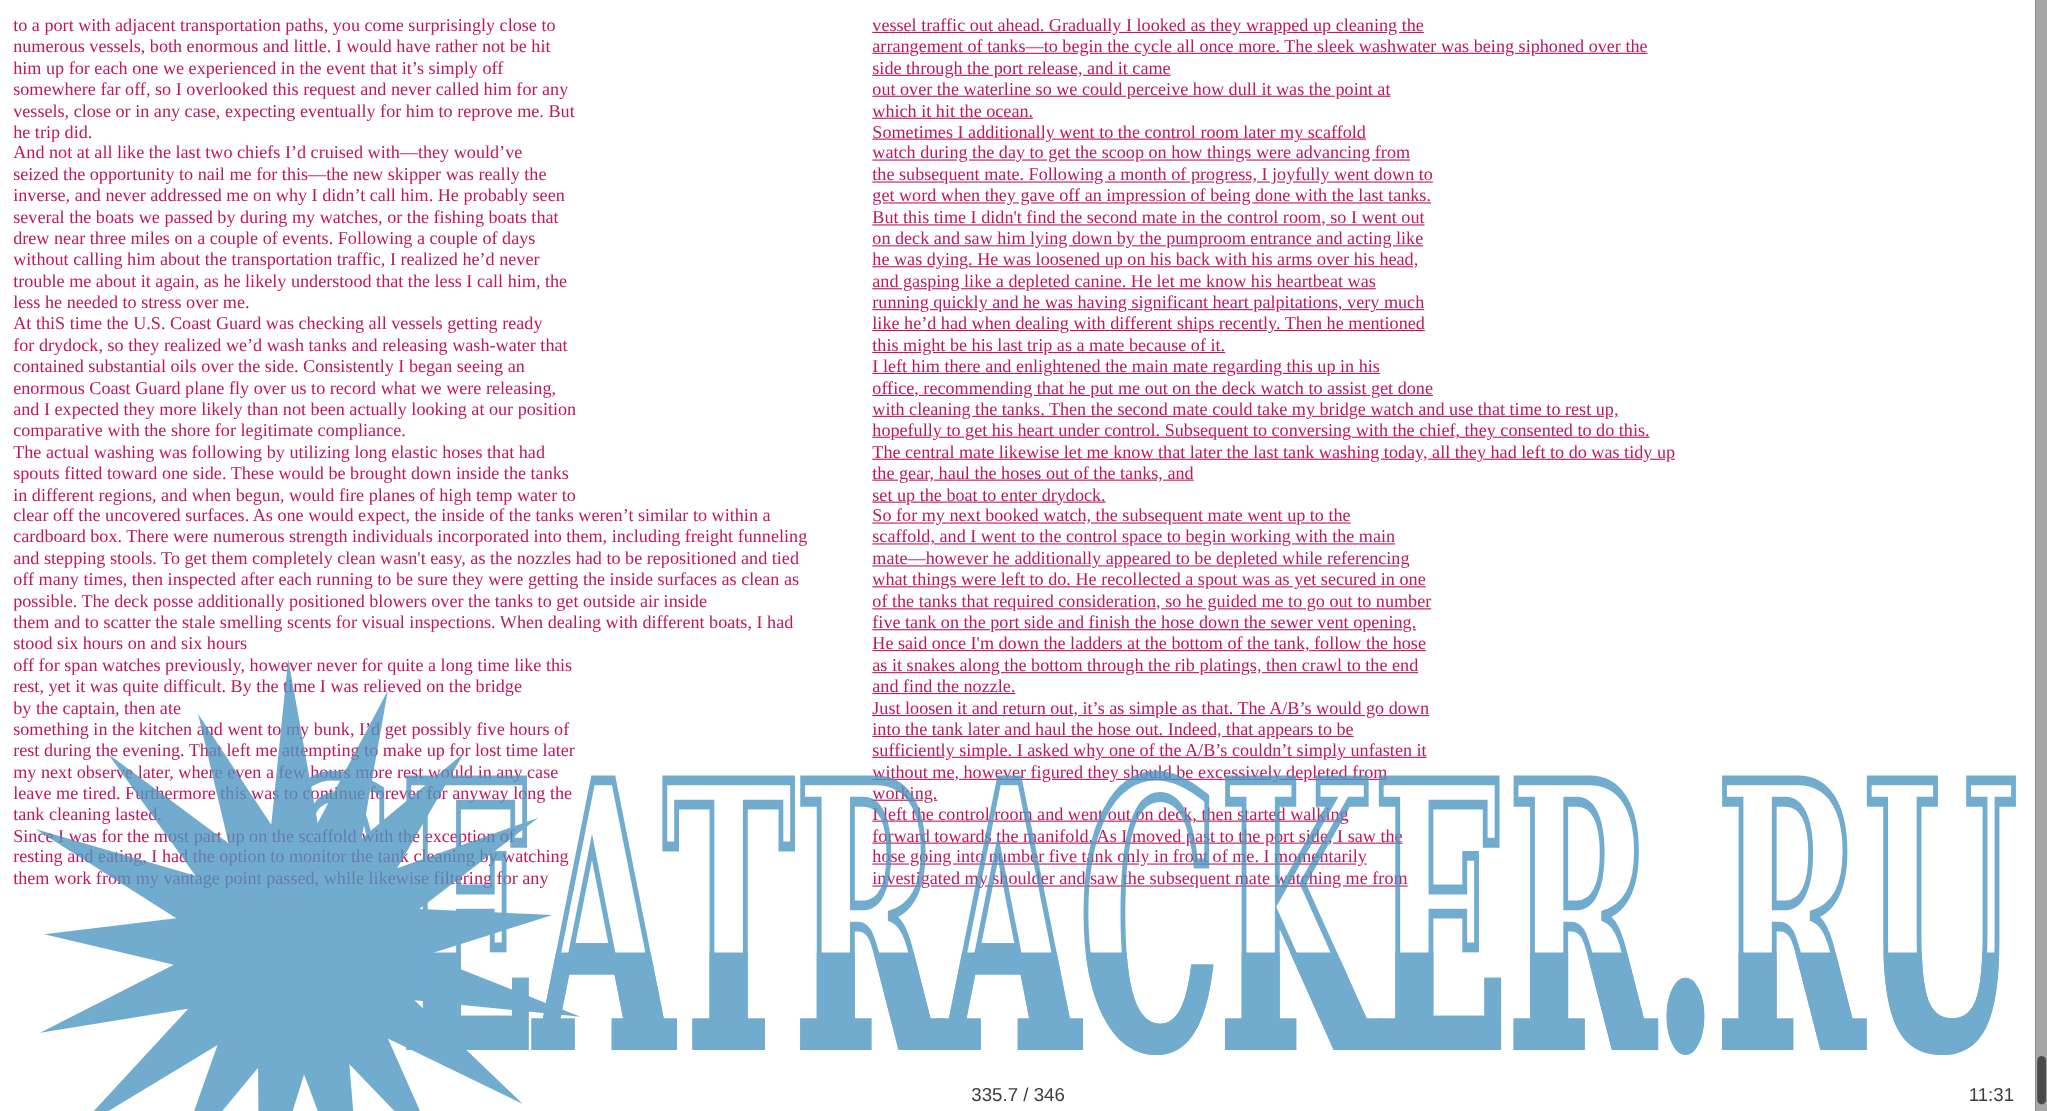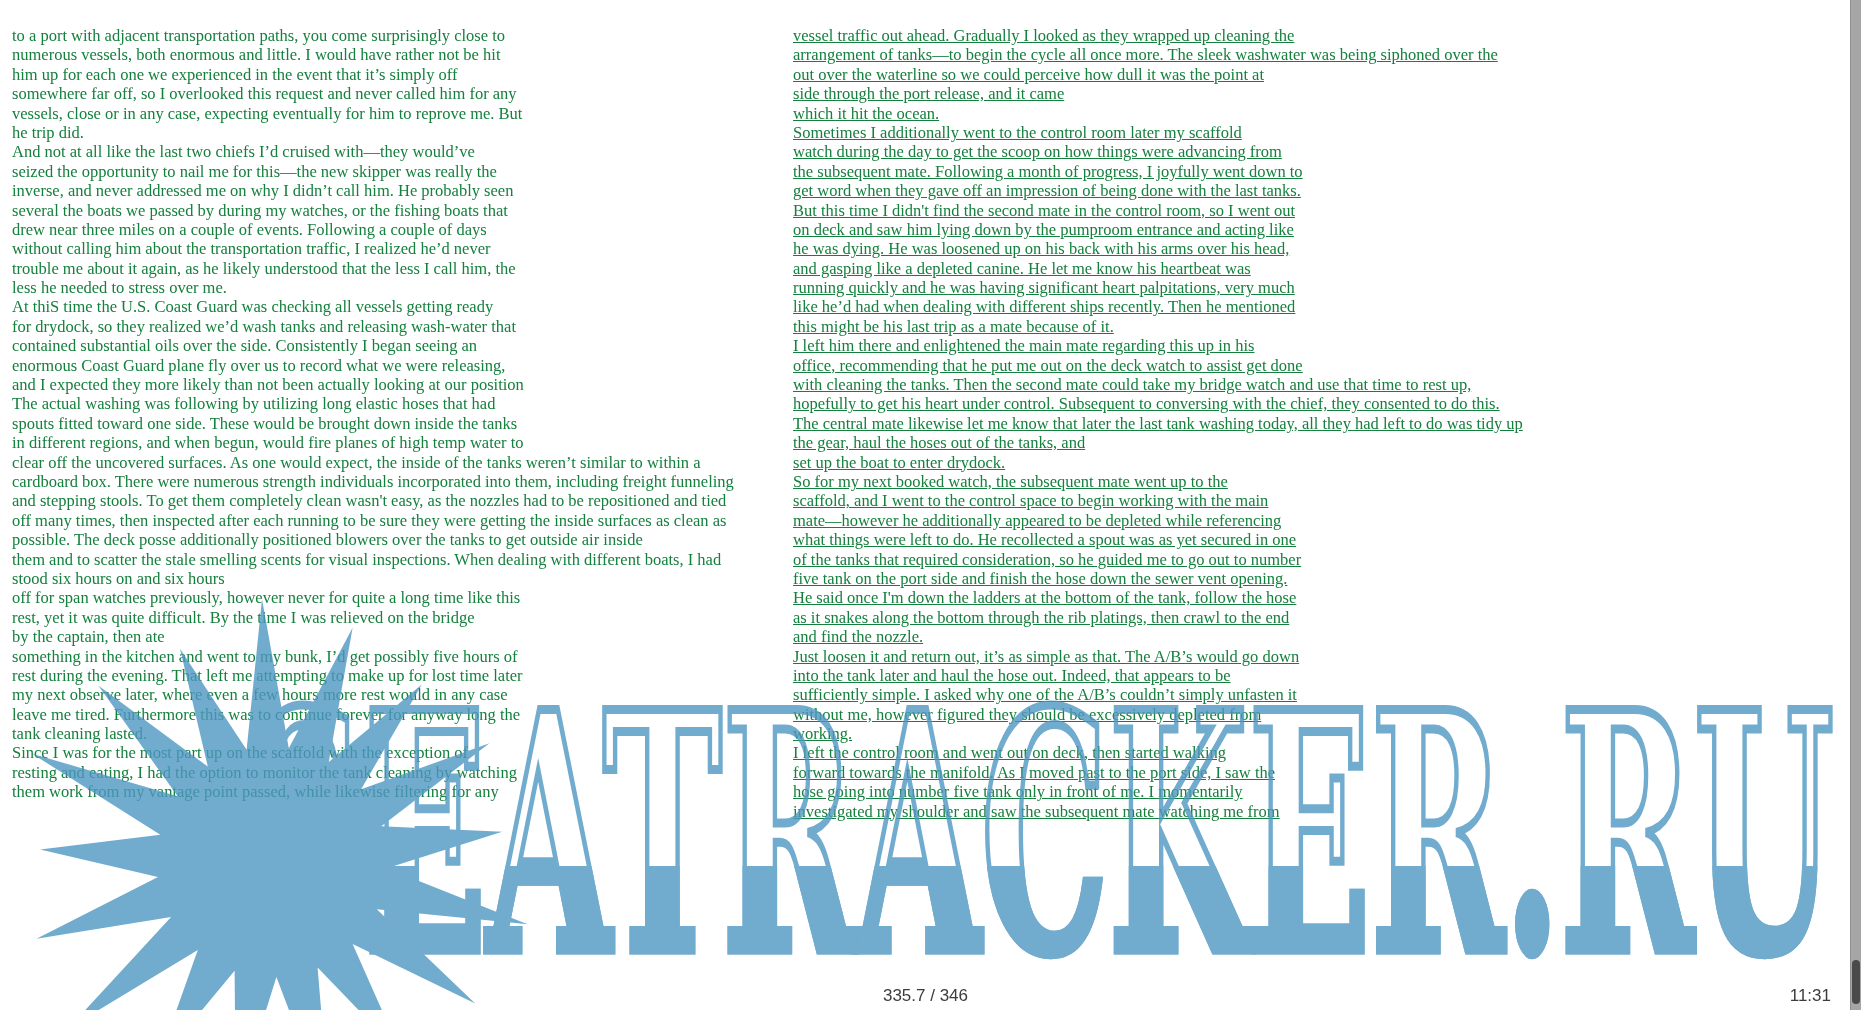--- a/index.html
+++ b/index.html
@@ -2,22 +2,22 @@
 <html><head>
 <meta charset="utf-8">
 <style>
   html,body{margin:0;padding:0;}
   body{
     width:1861px;height:1010px;position:relative;overflow:hidden;
     background:#ffffff;
     font-family:"Liberation Serif", serif;
   }
   .page-col{
-    position:absolute;top:26px;
-    font-size:16.5px;line-height:19.4px;color:#15803d;
+    position:absolute;top:13px;
+    font-size:16.5px;line-height:19.4px;color:#be185d;
     white-space:nowrap;
   }
   #left-col{left:12px;}
   #right-col{left:793px;text-decoration:underline;}
   .text-line{height:19.4px;}
   .status-bar{
     position:absolute;left:0;bottom:0;width:1851px;height:24px;
     font-family:"Liberation Sans", sans-serif;font-size:17px;color:#3c3c3c;
   }
   .page-position{
@@ -55,20 +55,21 @@
     <div class="text-line">several the boats we passed by during my watches, or the fishing boats that</div>
     <div class="text-line">drew near three miles on a couple of events. Following a couple of days</div>
     <div class="text-line">without calling him about the transportation traffic, I realized he’d never</div>
     <div class="text-line">trouble me about it again, as he likely understood that the less I call him, the</div>
     <div class="text-line">less he needed to stress over me.</div>
     <div class="text-line">At thiS time the U.S. Coast Guard was checking all vessels getting ready</div>
     <div class="text-line">for drydock, so they realized we’d wash tanks and releasing wash-water that</div>
     <div class="text-line">contained substantial oils over the side. Consistently I began seeing an</div>
     <div class="text-line">enormous Coast Guard plane fly over us to record what we were releasing,</div>
     <div class="text-line">and I expected they more likely than not been actually looking at our position</div>
+    <div class="text-line">comparative with the shore for legitimate compliance.</div>
     <div class="text-line">The actual washing was following by utilizing long elastic hoses that had</div>
     <div class="text-line">spouts fitted toward one side. These would be brought down inside the tanks</div>
     <div class="text-line">in different regions, and when begun, would fire planes of high temp water to</div>
     <div class="text-line">clear off the uncovered surfaces. As one would expect, the inside of the tanks weren’t similar to within a</div>
     <div class="text-line">cardboard box. There were numerous strength individuals incorporated into them, including freight funneling</div>
     <div class="text-line">and stepping stools. To get them completely clean wasn't easy, as the nozzles had to be repositioned and tied</div>
     <div class="text-line">off many times, then inspected after each running to be sure they were getting the inside surfaces as clean as</div>
     <div class="text-line">possible. The deck posse additionally positioned blowers over the tanks to get outside air inside</div>
     <div class="text-line">them and to scatter the stale smelling scents for visual inspections. When dealing with different boats, I had</div>
     <div class="text-line">stood six hours on and six hours</div>
@@ -81,22 +82,22 @@
     <div class="text-line">leave me tired. Furthermore this was to continue forever for anyway long the</div>
     <div class="text-line">tank cleaning lasted.</div>
     <div class="text-line">Since I was for the most part up on the scaffold with the exception of</div>
     <div class="text-line">resting and eating, I had the option to monitor the tank cleaning by watching</div>
     <div class="text-line">them work from my vantage point passed, while likewise filtering for any</div>
   </div>
 
 <div class="page-col" id="right-col">
     <div class="text-line">vessel traffic out ahead. Gradually I looked as they wrapped up cleaning the</div>
     <div class="text-line">arrangement of tanks—to begin the cycle all once more. The sleek washwater was being siphoned over the</div>
+    <div class="text-line">side through the port release, and it came</div>
     <div class="text-line">out over the waterline so we could perceive how dull it was the point at</div>
-    <div class="text-line">side through the port release, and it came</div>
     <div class="text-line">which it hit the ocean.</div>
     <div class="text-line">Sometimes I additionally went to the control room later my scaffold</div>
     <div class="text-line">watch during the day to get the scoop on how things were advancing from</div>
     <div class="text-line">the subsequent mate. Following a month of progress, I joyfully went down to</div>
     <div class="text-line">get word when they gave off an impression of being done with the last tanks.</div>
     <div class="text-line">But this time I didn't find the second mate in the control room, so I went out</div>
     <div class="text-line">on deck and saw him lying down by the pumproom entrance and acting like</div>
     <div class="text-line">he was dying. He was loosened up on his back with his arms over his head,</div>
     <div class="text-line">and gasping like a depleted canine. He let me know his heartbeat was</div>
     <div class="text-line">running quickly and he was having significant heart palpitations, very much</div>

